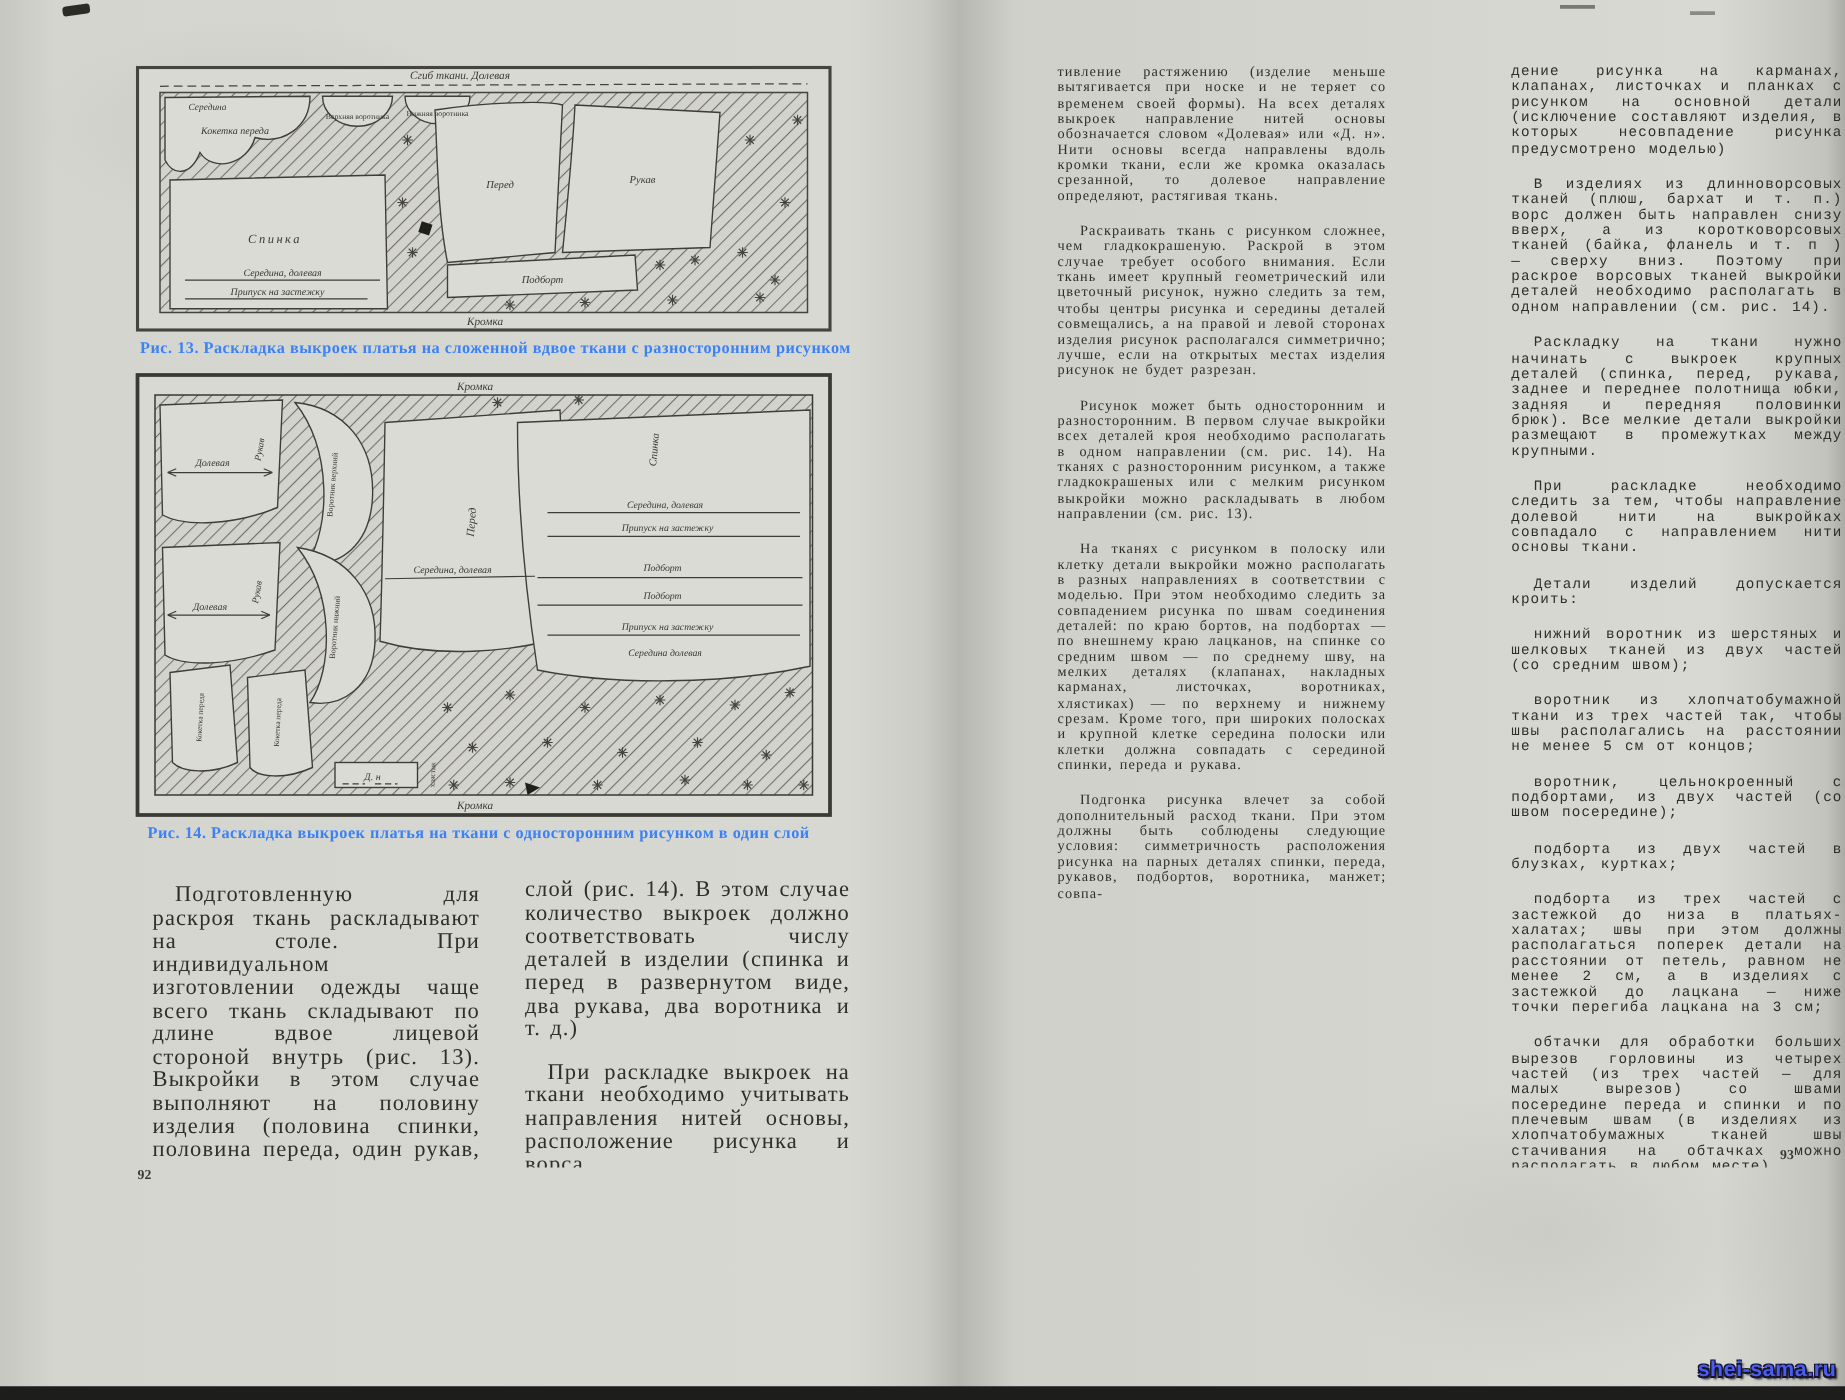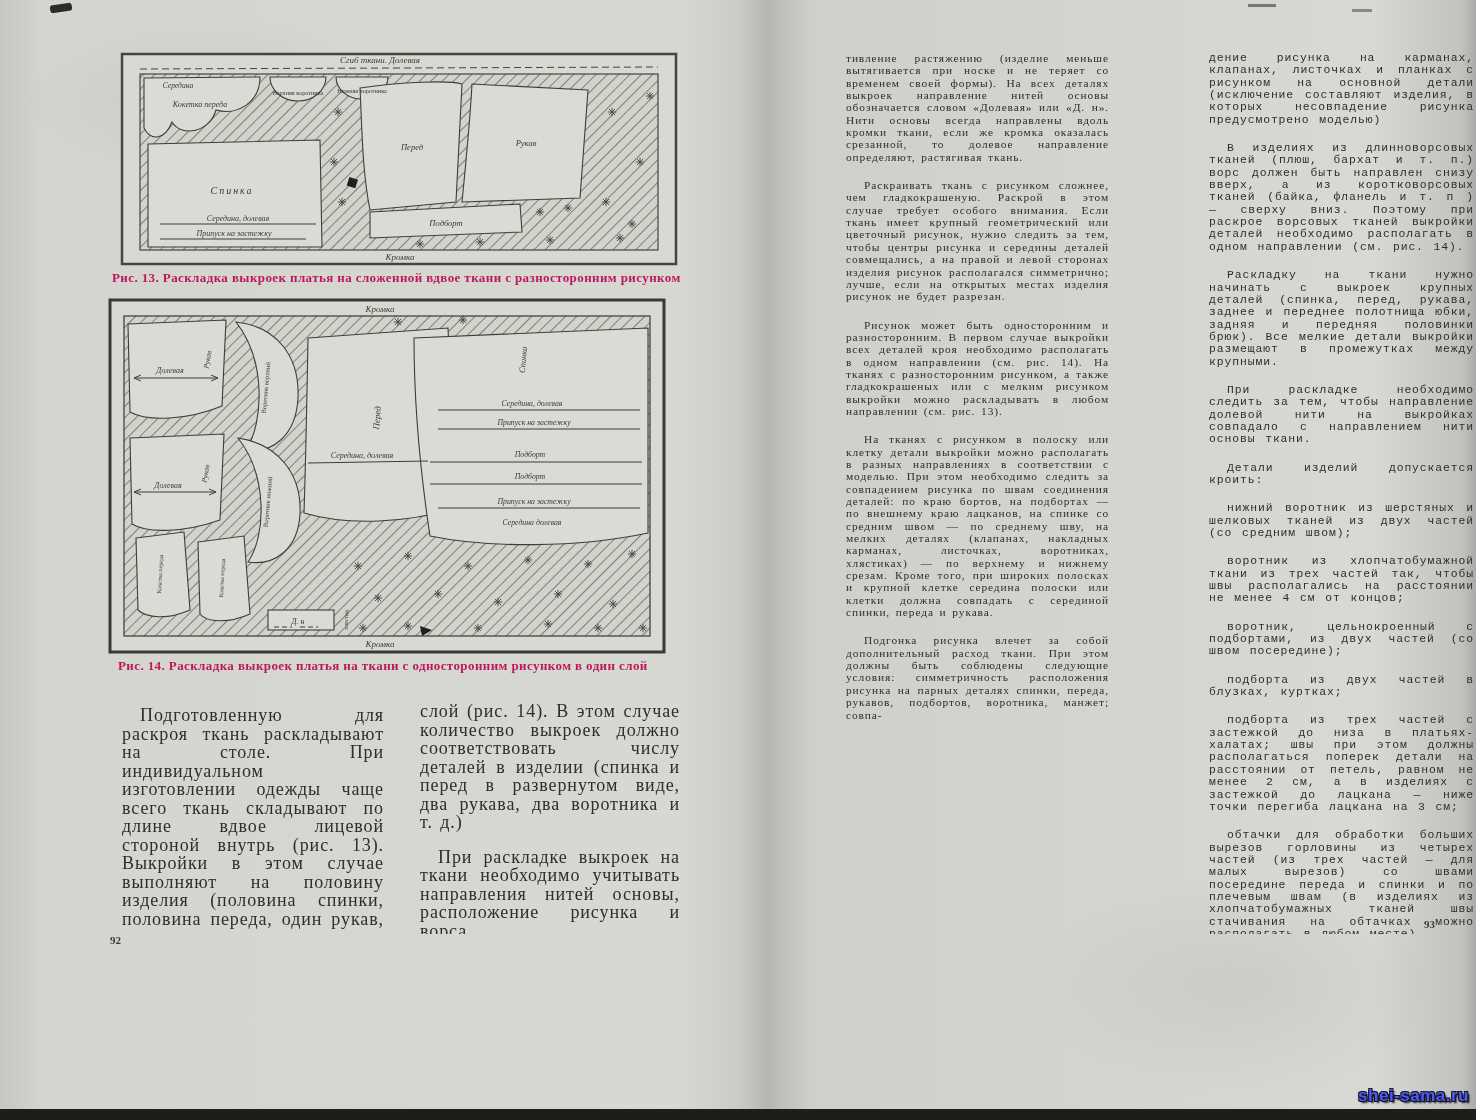--- a/index.html
+++ b/index.html
@@ -8,21 +8,21 @@
     font-family:"Liberation Serif", serif;color:#2f2e29;
     background:
       radial-gradient(ellipse 260px 120px at 14% 9%, rgba(110,108,92,0.10), rgba(0,0,0,0) 70%),
       radial-gradient(ellipse 300px 160px at 84% 88%, rgba(110,108,92,0.10), rgba(0,0,0,0) 70%),
       linear-gradient(90deg,#c6c7c1 0%,#d4d5cf 3%,#d7d8d2 46%,#cbccc6 50%,#b6b7b1 52%,#cfd0ca 55%,#d8d9d3 93%,#c2c3bd 99%,#aaaba5 100%);
   }
   .bottom-strip{position:absolute;left:0;bottom:0;width:100%;height:11px;background:#1d1d1b;}
   .speck{position:absolute;background:#2c2c27;}
   .figbox{position:absolute;background:#d8d9d2;}
   .figbox svg{display:block;}
-  .caption{position:absolute;font-weight:bold;font-size:13px;letter-spacing:0.4px;color:#be185d;white-space:nowrap;}
+  .caption{position:absolute;font-weight:bold;font-size:13px;letter-spacing:0.4px;color:#3b82f6;white-space:nowrap;}
   .col{position:absolute;text-align:justify;overflow:hidden;}
   .lcol{width:294px;font-size:18px;line-height:18.5px;letter-spacing:0.9px;word-spacing:2px;}
   .rcol{width:295px;font-size:11.4px;line-height:12.35px;letter-spacing:0.9px;word-spacing:2px;}
   .col p{margin:16px;text-indent:18px;}
   .col p.cont{text-indent:0;}
   .pagenum{position:absolute;font-size:11px;font-weight:bold;color:#3a3934;}
   .watermark{
     position:absolute;right:7px;bottom:14px;z-index:5;
     font-family:"Liberation Sans", sans-serif;font-weight:bold;font-size:17px;letter-spacing:0.5px;
     color:#4d5cf0;
@@ -31,21 +31,21 @@
   .flbl{font-style:italic;}
   svg text{fill:#3a3933;font-family:"Liberation Serif", serif;}
 </style>
 </head>
 <body>
 
 <div class="speck" style="left:50px;top:4px;width:22px;height:8px;transform:rotate(-8deg);border-radius:3px;"></div>
 <div class="speck" style="left:1248px;top:4px;width:28px;height:3px;opacity:.55;"></div>
 <div class="speck" style="left:1352px;top:9px;width:20px;height:3px;opacity:.45;"></div>
 
-<div class="figbox" style="left:108px;top:52px;width:494px;height:214px;margin-left:12px;">
+<div class="figbox" style="left:108px;top:52px;width:494px;height:214px;">
   <svg width="558" height="214" viewBox="0 0 558 214">
     <defs>
       <pattern id="h13" patternUnits="userSpaceOnUse" width="8" height="8" patternTransform="rotate(45)">
         <rect width="8" height="8" fill="#d2d3cc"></rect>
         <line x1="0" y1="0" x2="0" y2="8" stroke="#716f66" stroke-width="1.7"></line>
       </pattern>
       <g id="fl13" stroke="#45443e" stroke-width="0.9" fill="none">
         <path d="M-3,-3 L3,3 M3,-3 L-3,3 M0,-4.2 L0,4.2 M-4.2,0 L4.2,0"></path>
       </g>
     </defs>
@@ -205,21 +205,21 @@
   <p>На тканях с рисунком в полоску или клетку детали выкройки можно располагать в разных направлениях в соответствии с моделью. При этом необходимо следить за совпадением рисунка по швам соединения деталей: по краю бортов, на подбортах — по внешнему краю лацканов, на спинке со средним швом — по среднему шву, на мелких деталях (клапанах, накладных карманах, листочках, воротниках, хлястиках) — по верхнему и нижнему срезам. Кроме того, при широких полосках и крупной клетке середина полоски или клетки должна совпадать с серединой спинки, переда и рукава.</p>
   <p>Подгонка рисунка влечет за собой дополнительный расход ткани. При этом должны быть соблюдены следующие условия: симметричность расположения рисунка на парных деталях спинки, переда, рукавов, подбортов, воротника, манжет; совпа-</p>
 </div>
 <div class="col rcol" style="left:1193px;top:36px;height:898px;width:297px;font-family:Liberation Mono, monospace;">
   <p class="cont">дение рисунка на карманах, клапанах, листочках и планках с рисунком на основной детали (исключение составляют изделия, в которых несовпадение рисунка предусмотрено моделью)</p>
   <p>В изделиях из длинноворсовых тканей (плюш, бархат и т. п.) ворс должен быть направлен снизу вверх, а из коротковорсовых тканей (байка, фланель и т. п ) — сверху вниз. Поэтому при раскрое ворсовых тканей выкройки деталей необходимо располагать в одном направлении (см. рис. 14).</p>
   <p>Раскладку на ткани нужно начинать с выкроек крупных деталей (спинка, перед, рукава, заднее и переднее полотнища юбки, задняя и передняя половинки брюк). Все мелкие детали выкройки размещают в промежутках между крупными.</p>
   <p>При раскладке необходимо следить за тем, чтобы направление долевой нити на выкройках совпадало с направлением нити основы ткани.</p>
   <p>Детали изделий допускается кроить:</p>
   <p>нижний воротник из шерстяных и шелковых тканей из двух частей (со средним швом);</p>
-  <p>воротник из хлопчатобумажной ткани из трех частей так, чтобы швы располагались на расстоянии не менее 4 см от концов;</p>
+  <p>воротник из хлопчатобумажной ткани из трех частей так, чтобы швы располагались на расстоянии не менее 5 см от концов;</p>
   <p>воротник, цельнокроенный с подбортами, из двух частей (со швом посередине);</p>
   <p>подборта из двух частей в блузках, куртках;</p>
   <p>подборта из трех частей с застежкой до низа в платьях-халатах; швы при этом должны располагаться поперек детали на расстоянии от петель, равном не менее 2 см, а в изделиях с застежкой до лацкана — ниже точки перегиба лацкана на 3 см;</p>
   <p>обтачки для обработки больших вырезов горловины из четырех частей (из трех частей — для малых вырезов) со швами посередине переда и спинки и по плечевым швам (в изделиях из хлопчатобумажных тканей швы стачивания на обтачках можно располагать в любом месте),</p>
 </div>
 <div class="pagenum" style="left:1424px;top:918px;">93</div>
 
 <div class="bottom-strip"></div>
 <div class="watermark">shei-sama.ru</div>
 

